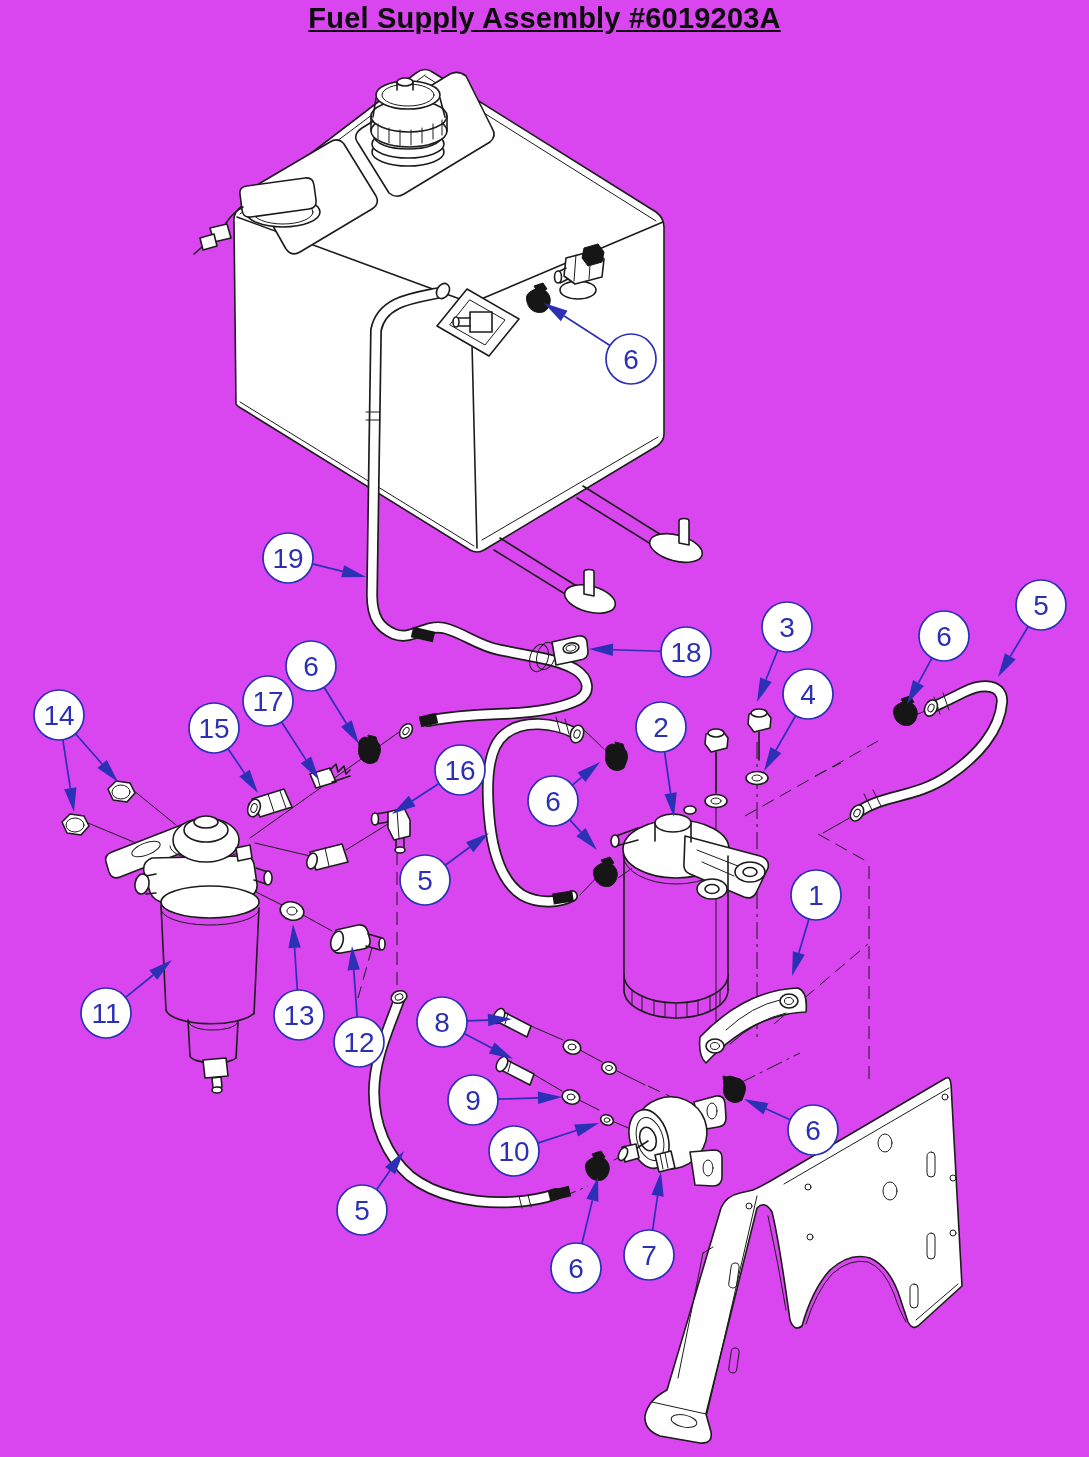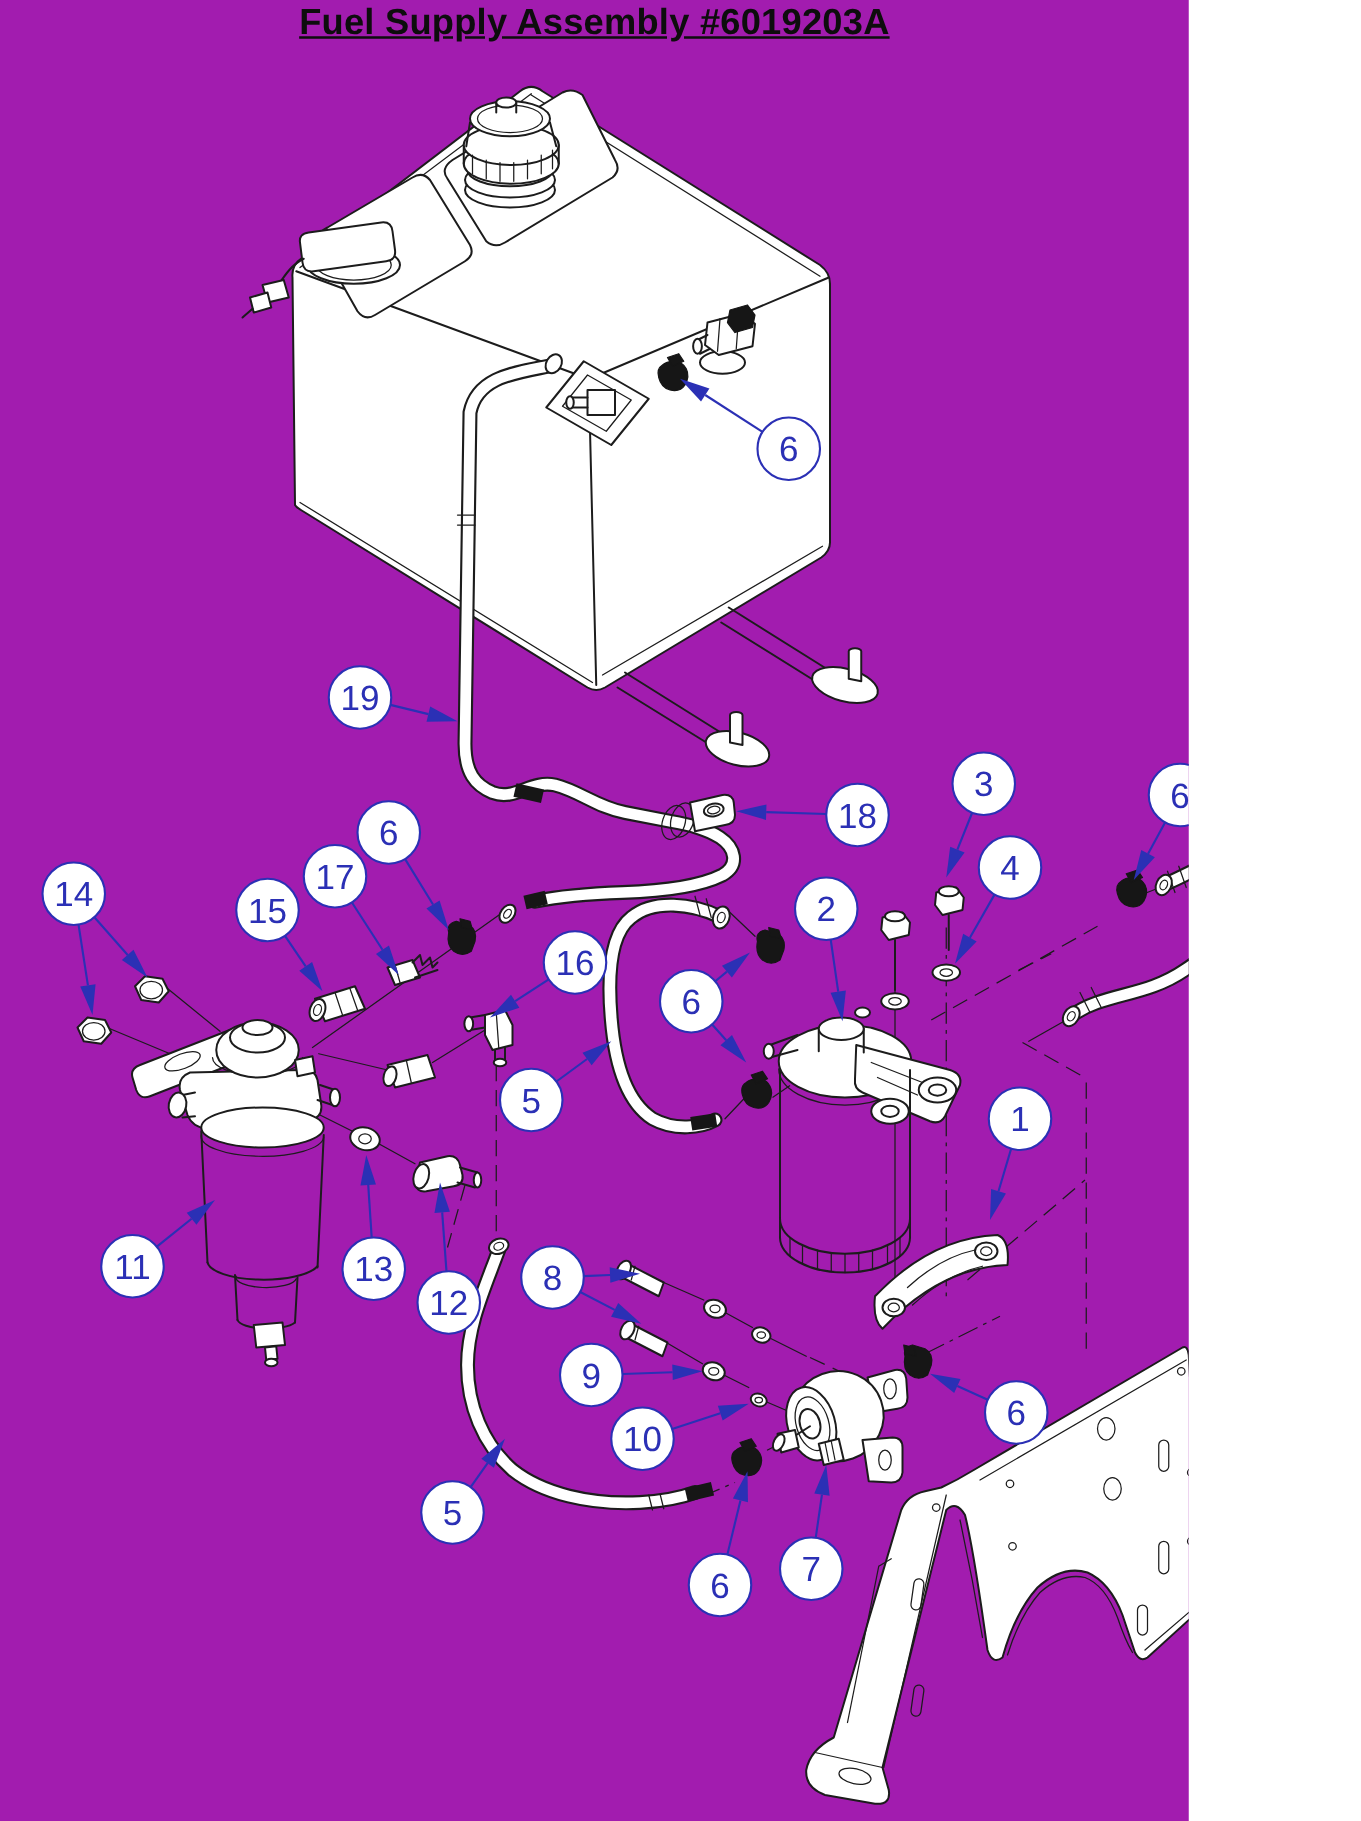--- a/index.html
+++ b/index.html
@@ -1,16 +1,16 @@
 <!DOCTYPE html>
 <html><head>
 <meta charset="utf-8">
 <style>
   html,body{margin:0;padding:0;background:#fff;}
-  #stage{position:relative;width:951px;height:1457px;background:#a21caf;overflow:hidden;
+  #stage{position:relative;width:1089px;height:1457px;background:#d946ef;overflow:hidden;
          font-family:"Liberation Sans",sans-serif;}
   #title-bar{position:absolute;top:2px;left:0;width:100%;text-align:center;z-index:5;}
   #title-bar span{font-weight:bold;font-size:29px;color:#0d0d0d;text-decoration:underline;
          font-family:"Liberation Sans",sans-serif;letter-spacing:.2px;}
   svg{position:absolute;top:0;left:0;}
   .k  {fill:none;stroke:#1c1c1c;stroke-width:1.6;stroke-linejoin:round;stroke-linecap:round;}
   .kw {fill:#ffffff;stroke:#1c1c1c;stroke-width:1.6;stroke-linejoin:round;stroke-linecap:round;}
   .kt {fill:none;stroke:#1c1c1c;stroke-width:1;stroke-linejoin:round;stroke-linecap:round;}
   .kd {fill:none;stroke:#1c1c1c;stroke-width:1;stroke-dasharray:13 7;}
   .kdd{fill:none;stroke:#1c1c1c;stroke-width:1;stroke-dasharray:17 5 3 5;}

